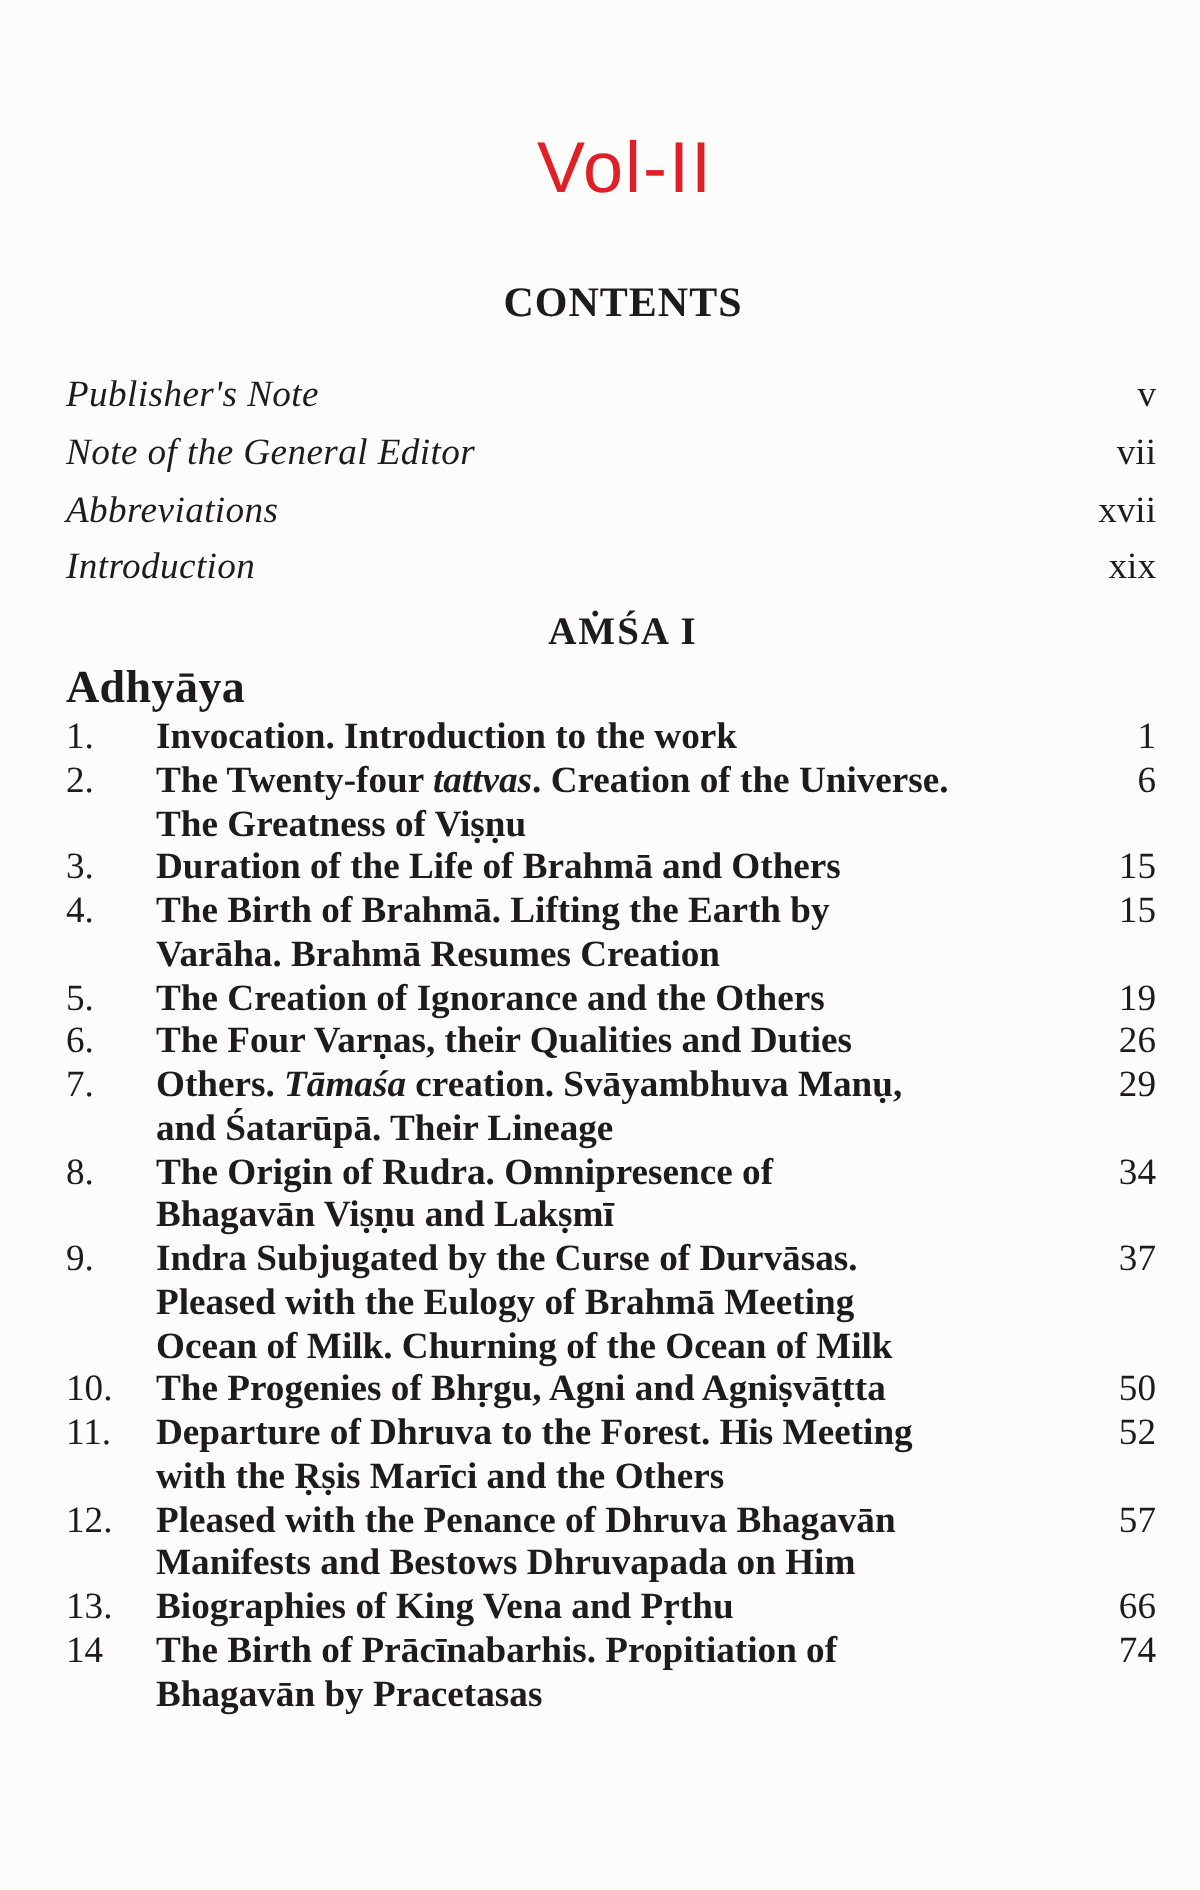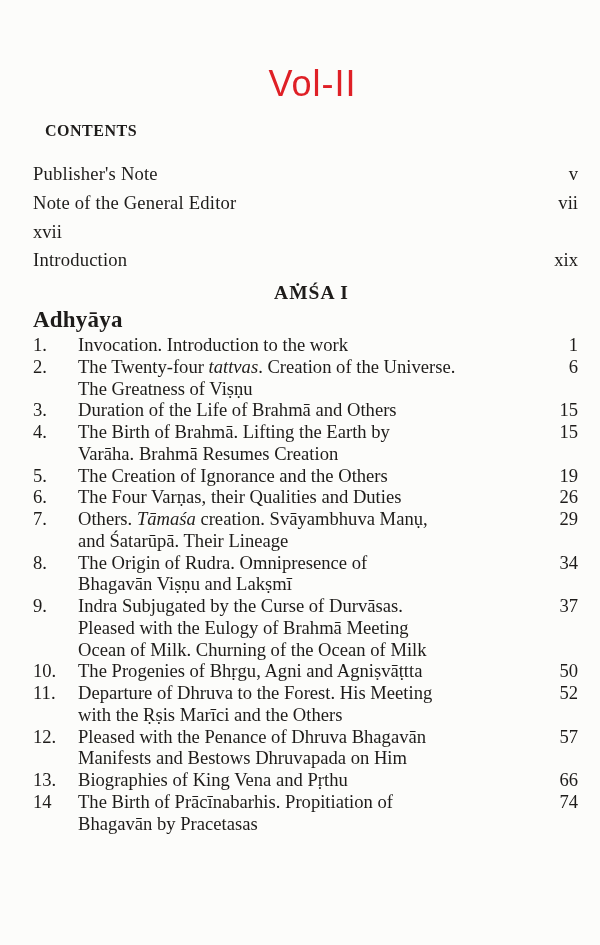--- a/index.html
+++ b/index.html
@@ -20,38 +20,38 @@
     margin-top: 58px;
     text-align: center;
     font-family: "Liberation Sans", "DejaVu Sans", sans-serif;
     font-size: 36px;
     line-height: 52px;
     letter-spacing: 1px;
     font-weight: 400;
     padding-left: 14px;
   }
   .contents-heading {
-    margin-top: 12px;
-    text-align: left;
-    font-size: 16px;
+    margin-top: 29px;
+    text-align: center;
+    font-size: 21px;
     font-weight: bold;
     letter-spacing: 0.5px;
     padding-left: 12px;
   }
   .front-matter {
     margin-top: 20px;
   }
   .fm-row {
     display: flex;
     justify-content: space-between;
     align-items: baseline;
     line-height: 28.8px;
     font-size: 18.6px;
   }
-  .fm-label { letter-spacing: 0.2px; }
+  .fm-label { font-style: italic; letter-spacing: 0.2px; }
   .fm-page { font-style: normal; }
   .section-heading {
     margin-top: 7px;
     text-align: center;
     font-size: 19.5px;
     font-weight: bold;
     letter-spacing: 1px;
     padding-left: 12px;
   }
   .section-subheading {
@@ -67,20 +67,21 @@
     font-size: 18.6px;
     line-height: 21.75px;
   }
   .entry .num {
     width: 45px;
     flex: 0 0 45px;
   }
   .entry .body {
     flex: 1 1 auto;
     padding-right: 8px;
+    font-weight: bold;
   }
   .entry .pg {
     flex: 0 0 auto;
     text-align: right;
     min-width: 30px;
   }
   .entry .line { display: block; }
   i { font-style: italic; }
 </style>
 </head>
@@ -95,20 +96,21 @@
   <div class="front-matter" id="front-matter">
       <div class="fm-row">
         <span class="fm-label">Publisher's Note</span>
         <span class="fm-page">v</span>
       </div>
       <div class="fm-row">
         <span class="fm-label">Note of the General Editor</span>
         <span class="fm-page">vii</span>
       </div>
       <div class="fm-row">
+        <span class="fm-label">Abbreviations</span>
         <span class="fm-page">xvii</span>
       </div>
       <div class="fm-row">
         <span class="fm-label">Introduction</span>
         <span class="fm-page">xix</span>
       </div>
     </div>
 
   <div class="section-heading">AṀŚA I</div>
 

